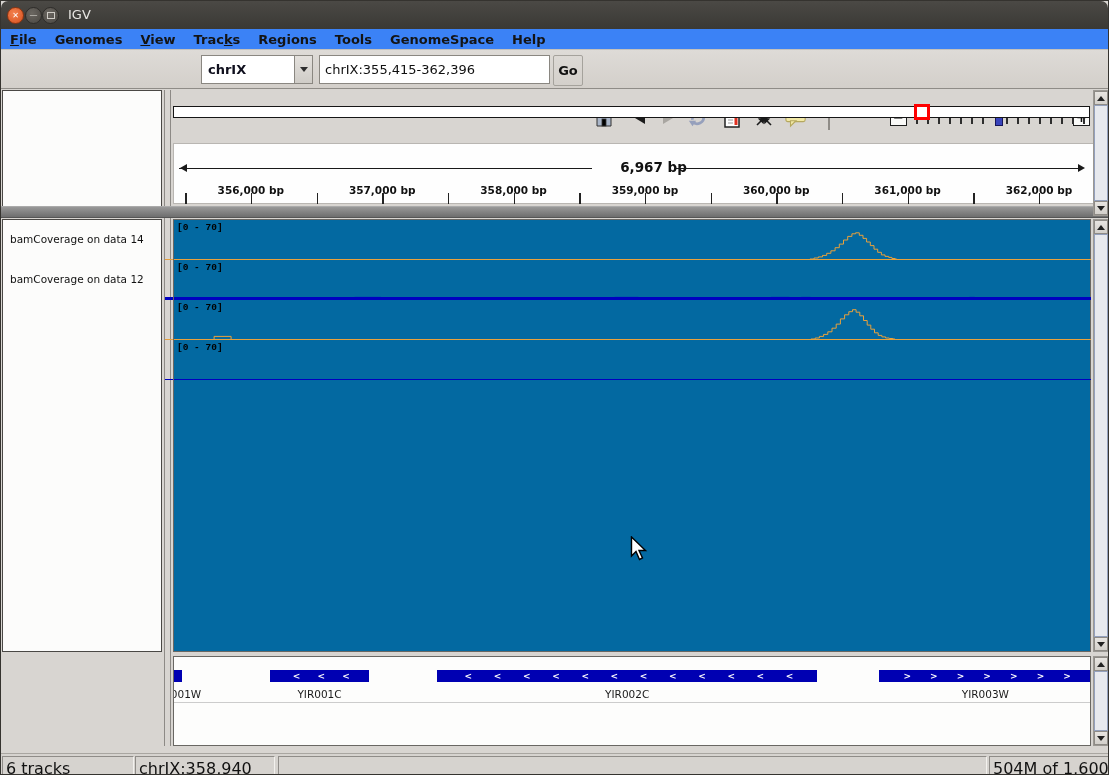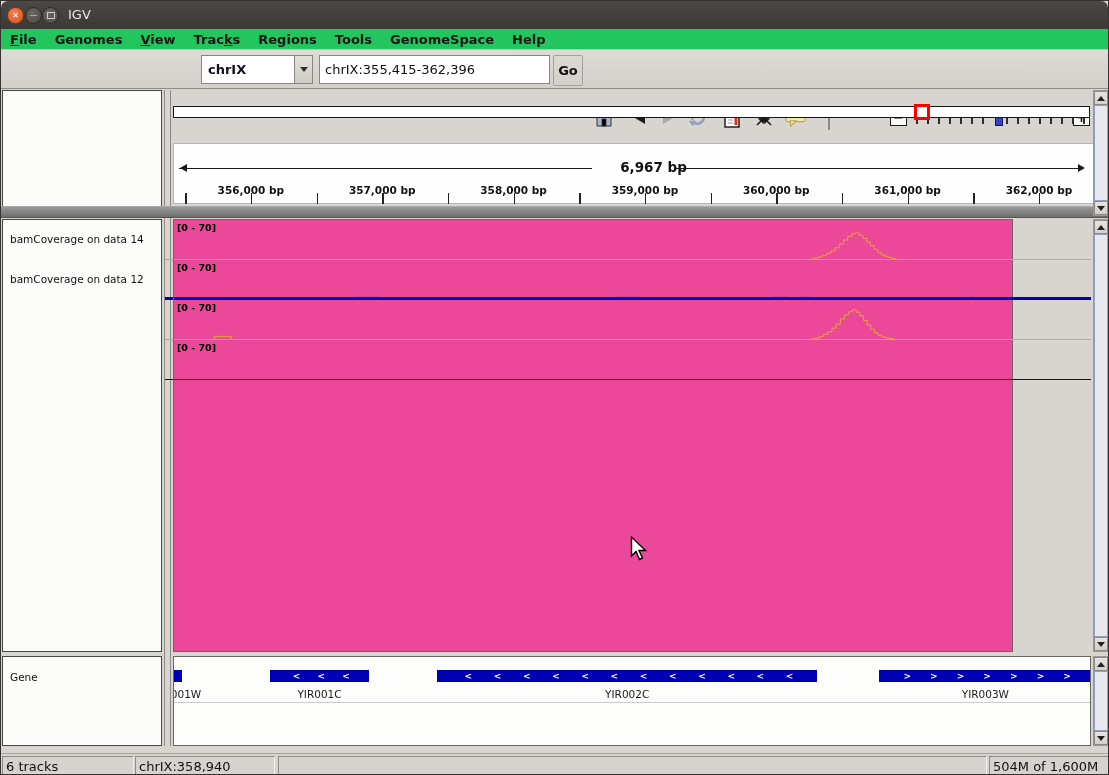--- a/index.html
+++ b/index.html
@@ -7,21 +7,21 @@
   
   #titlebar{position:absolute;left:0;top:0;width:100%;height:28px;background:linear-gradient(#4b4945,#3a3935);border-radius:7px 7px 0 0;border-bottom:1px solid #2b2a27;}
   .winbtn{position:absolute;top:6px;width:15px;height:15px;border-radius:50%;display:flex;align-items:center;justify-content:center;font-size:8px;line-height:1;cursor:default;}
   #btn-close{left:6px;background:radial-gradient(circle at 40% 35%,#f4824f,#d54f1d);border:1px solid #8e3410;color:#fff;font-weight:bold;}
   #btn-min,#btn-max{background:radial-gradient(circle at 40% 35%,#6b6761,#494641);border:1px solid #2e2c29;color:#cfccc6;}
   #btn-min{left:24px;}
   #btn-max{left:41px;}
   #btn-max span{display:block;width:6px;height:5px;border:1px solid #cfccc6;}
   #title-text{position:absolute;left:67px;top:6px;color:#e9e7e3;font-size:13px;font-weight:normal;}
   
-  #menubar{position:absolute;left:0;top:28px;width:100%;height:20px;background:#22c55e;display:flex;align-items:center;}
+  #menubar{position:absolute;left:0;top:28px;width:100%;height:20px;background:#3b82f6;display:flex;align-items:center;}
   .menu-item{padding:0 9px;font-size:13px;font-weight:600;color:#141414;white-space:nowrap;}
   .menu-item u{text-decoration:underline;}
   
   #toolbar{position:absolute;left:0;top:48px;width:100%;height:40px;background:linear-gradient(#dedbd7,#d3cfca);border-top:1px solid #c4c1bc;border-bottom:1px solid #8f8c87;box-sizing:border-box;}
   .combo{position:absolute;top:5px;height:29px;background:#fff;border:1px solid #8a8781;box-sizing:border-box;display:flex;align-items:center;}
   .combo .val{flex:1;padding:0 6px;font-size:13px;font-weight:bold;color:#10101e;white-space:nowrap;overflow:hidden;}
   .combo-arrow{width:17px;height:100%;background:linear-gradient(#e4e1dd,#cfccc7);border-left:1px solid #8a8781;display:flex;align-items:center;justify-content:center;}
   .combo-arrow:after{content:"";width:0;height:0;border:4px solid transparent;border-top:5px solid #2e2e2e;margin-top:4px;}
   #locus-box{position:absolute;left:318px;top:5px;width:231px;height:29px;}
   #locus-box input{width:100%;height:100%;border:1px solid #8a8781;box-sizing:border-box;font-family:"DejaVu Sans","Liberation Sans",sans-serif;font-size:13px;padding:0 5px;color:#101010;background:#fff;}
@@ -40,42 +40,42 @@
   .rline{position:absolute;top:24px;height:1px;background:#1a1a1a;}
   .rarrow{position:absolute;top:20px;width:0;height:0;border:4.5px solid transparent;}
   #span-label{position:absolute;top:15px;left:0;width:100%;text-align:center;font-size:13.5px;font-weight:bold;color:#111;}
   .tick-label{position:absolute;top:40px;transform:translateX(-50%);font-size:10.5px;font-weight:bold;color:#111;white-space:nowrap;}
   .mtick{position:absolute;top:49px;width:1.5px;height:11px;background:#222;}
   #hsplitter{position:absolute;left:0;top:205px;width:100%;height:12px;background:linear-gradient(#989898,#6e6e6e);border-top:1px solid #aaa;border-bottom:1px solid #555;box-sizing:border-box;}
   
   #track-names{left:1px;top:218px;width:160px;height:433px;}
   .tname{position:absolute;left:0;width:178px;height:40px;font-size:10.5px;color:#111;padding:13px 0 0 7px;box-sizing:border-box;white-space:nowrap;}
   .tname.sel{background:#bdbdbd;}
-  #data-area{position:absolute;left:172px;top:218px;width:840px;height:433px;background:#ec4899;border:1px solid #696763;box-sizing:border-box;}
+  #data-area{position:absolute;left:172px;top:218px;width:918px;height:433px;background:#0369a1;border:1px solid #696763;box-sizing:border-box;font-family:Liberation Mono, monospace;}
   .track{position:absolute;left:0;width:917px;height:41px;overflow:visible;}
   .range-label{position:absolute;left:3px;top:2px;font-size:9.5px;font-weight:bold;color:#000;}
   .splitter-dash{position:absolute;}
   
   #gene-names{left:1px;top:655px;width:160px;height:90px;}
   #gene-label{position:absolute;left:7px;top:14px;font-size:10.5px;color:#111;}
   #gene-area{position:absolute;left:172px;top:655px;width:918px;height:90px;background:#fdfdfc;border:1px solid #696763;box-sizing:border-box;overflow:hidden;}
   .gene-box{position:absolute;top:13px;height:12px;background:#0000b2;}
   .gene-chev{position:absolute;top:14px;color:#fff;font-size:9px;font-weight:bold;line-height:10px;}
   .gene-name{position:absolute;top:31px;transform:translateX(-50%);font-size:10.5px;color:#1a1a1a;white-space:nowrap;}
   #gene-row-line{position:absolute;left:0;top:45px;width:100%;height:1px;background:#ccc;}
   
   .sbar{position:absolute;width:16px;background:#eceae7;border:1px solid #9b9893;box-sizing:border-box;}
   .sbtn{position:absolute;left:0;width:14px;height:14px;background:linear-gradient(#e8e5e1,#d3d0cb);border:1px solid #8e8b86;box-sizing:border-box;display:flex;align-items:center;justify-content:center;}
   .sbtn:after{content:"";width:0;height:0;border:4px solid transparent;}
   .sbtn.up:after{border-bottom:5px solid #222;margin-top:-4px;}
   .sbtn.down:after{border-top:5px solid #222;margin-bottom:-4px;}
   .sthumb{position:absolute;left:0;width:14px;background:#e7e9ee;border:1px solid #93a0bd;box-sizing:border-box;}
   
   #statusbar{position:absolute;left:0;top:752px;width:100%;height:23px;background:#d6d3cf;border-top:1px solid #a9a6a1;box-sizing:border-box;}
-  .scell{position:absolute;top:2px;height:19px;border:1px solid;border-color:#8f8c88 #f3f1ee #f3f1ee #8f8c88;box-sizing:border-box;font-size:13px;color:#111;padding:2px 0 0 3px;white-space:nowrap;overflow:hidden;}
+  .scell{position:absolute;top:2px;height:19px;border:1px solid;border-color:#8f8c88 #f3f1ee #f3f1ee #8f8c88;box-sizing:border-box;font-size:16px;color:#111;padding:2px 0 0 3px;white-space:nowrap;overflow:hidden;}
   #cursor{position:absolute;left:629px;top:535px;pointer-events:none;}
   svg{display:block;}
 </style>
 </head>
 <body>
 
 <div id="window">
 
   <div id="titlebar">
     <div class="winbtn" id="btn-close">✕</div>
@@ -259,23 +259,20 @@
       <div class="track" style="top: 120px;">
         <svg width="917" height="41">
           <line x1="0" y1="39.5" x2="917" y2="39.5" stroke="#c8c8c8" stroke-width="1"></line>
           <line x1="0" y1="39.5" x2="917" y2="39.5" stroke="#0000c0" stroke-width="1"></line>
         </svg>
         <div class="range-label">[0 - 70]</div>
         <div class="splitter-dash" style="left: -9px; top: 39px; width: 8px; height: 1px; background: rgb(0, 0, 192);"></div>
       </div>
     </div>
 
-  <div class="white-box" id="gene-names">
-    <span id="gene-label">Gene</span>
-  </div>
   <div id="gene-area">
     <div id="gene-row-line"></div>
   <div class="gene-box" style="left: 0px; width: 8.27546px; background: rgb(0, 0, 178);"></div>
       <div class="gene-name" style="left: 12px;">001W</div>
       <div class="gene-box" style="left: 96.0216px; width: 99.0428px; background: rgb(0, 0, 178);"></div>
       <div class="gene-chev" style="left: 118.782px;">&lt;</div>
       <div class="gene-chev" style="left: 143.543px;">&lt;</div>
       <div class="gene-chev" style="left: 168.304px;">&lt;</div>
       <div class="gene-name" style="left: 145.543px;">YIR001C</div>
       <div class="gene-box" style="left: 263.37px; width: 379.62px; background: rgb(0, 0, 178);"></div>

